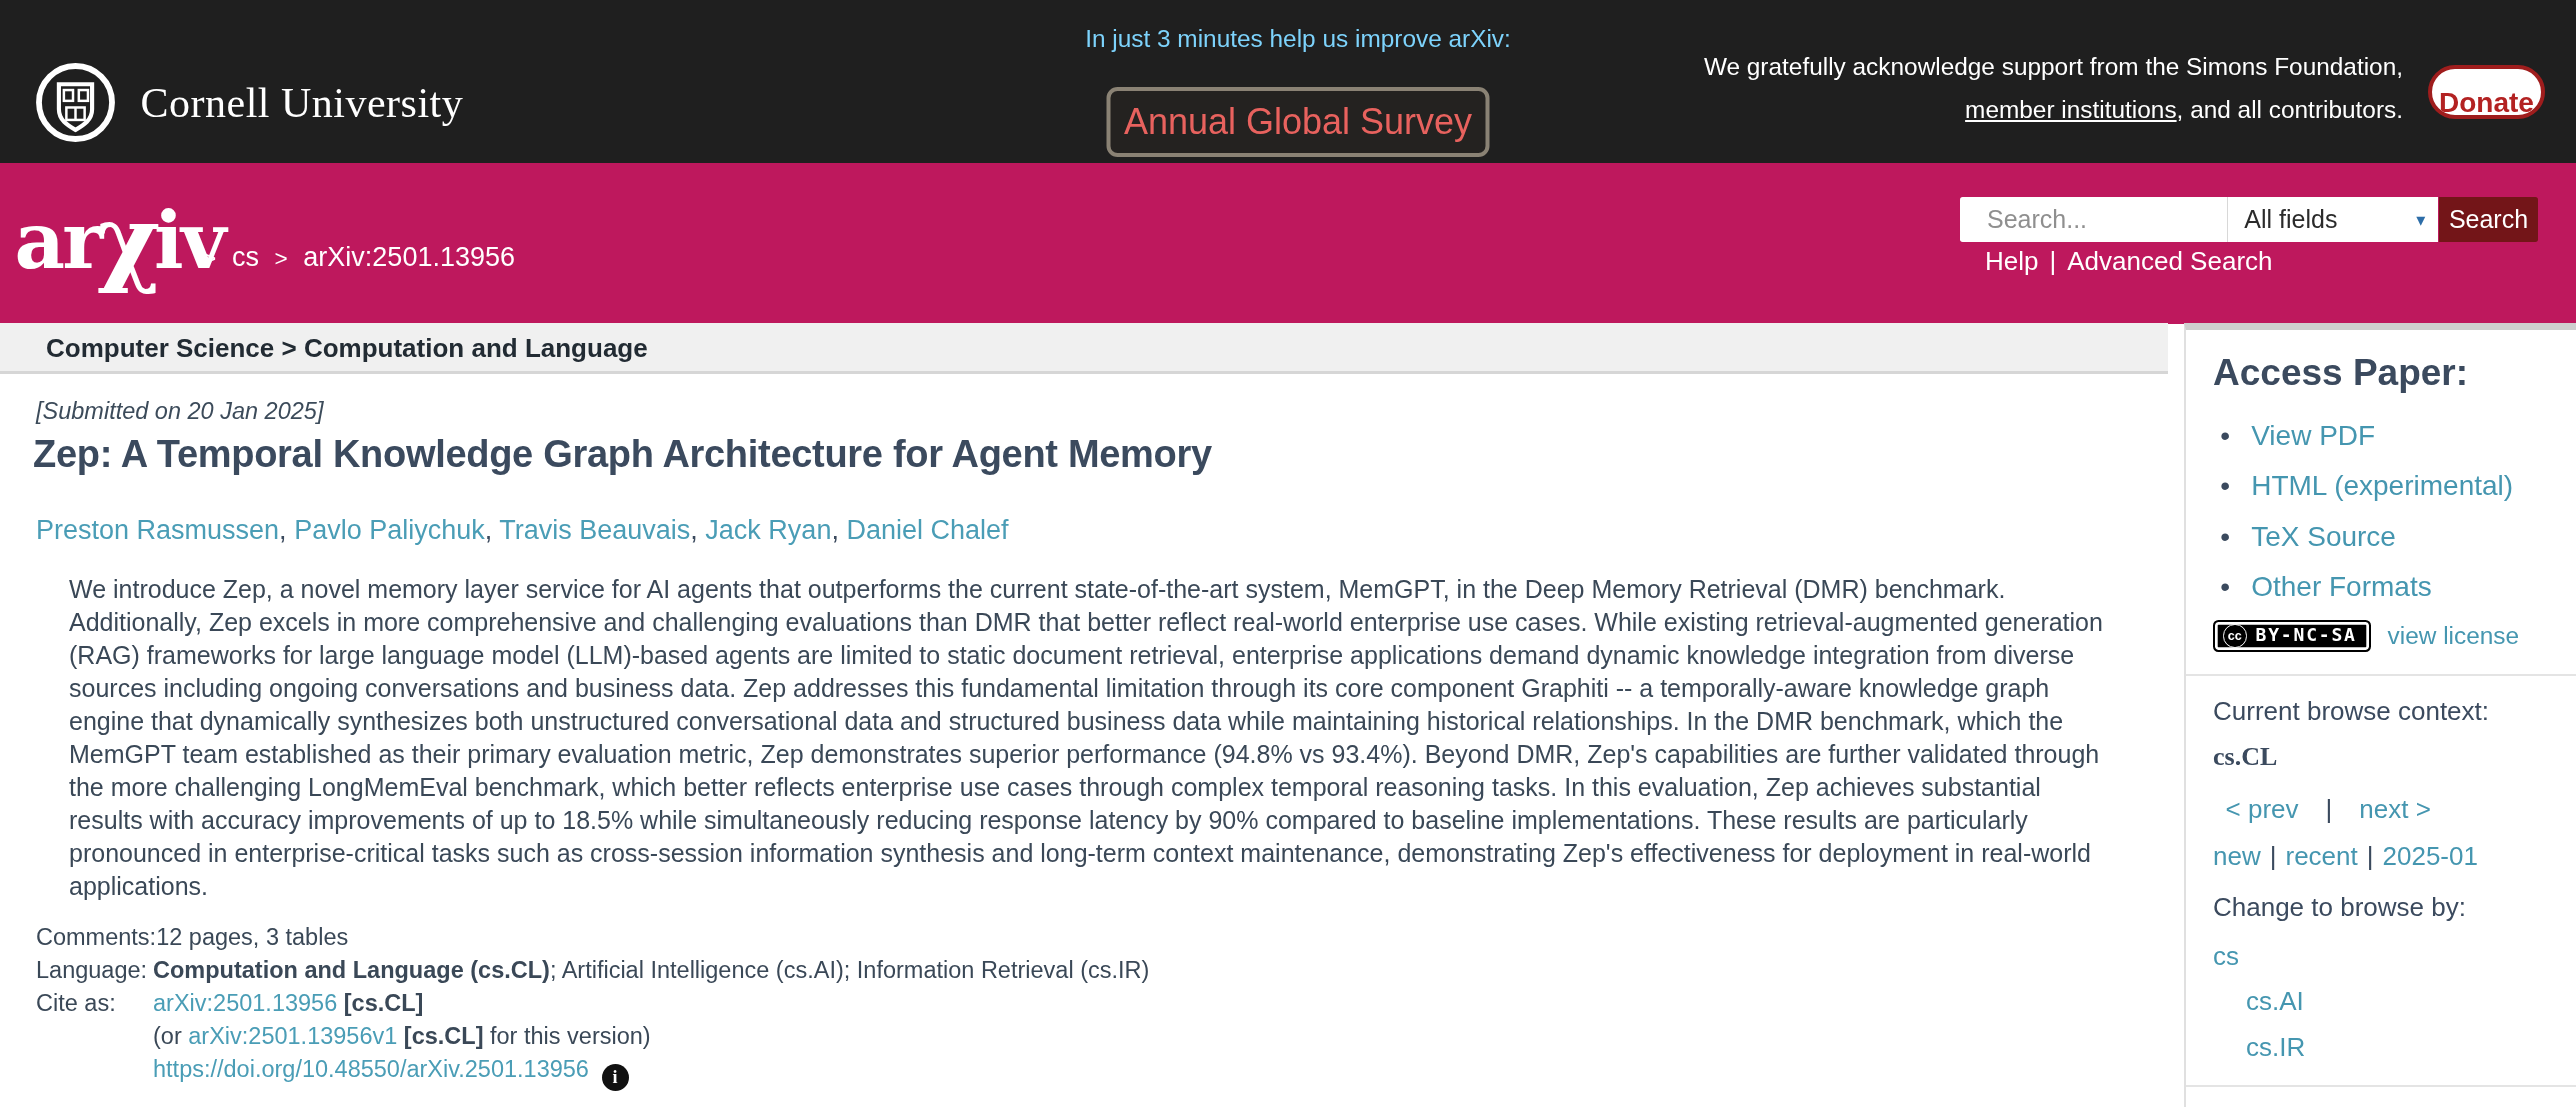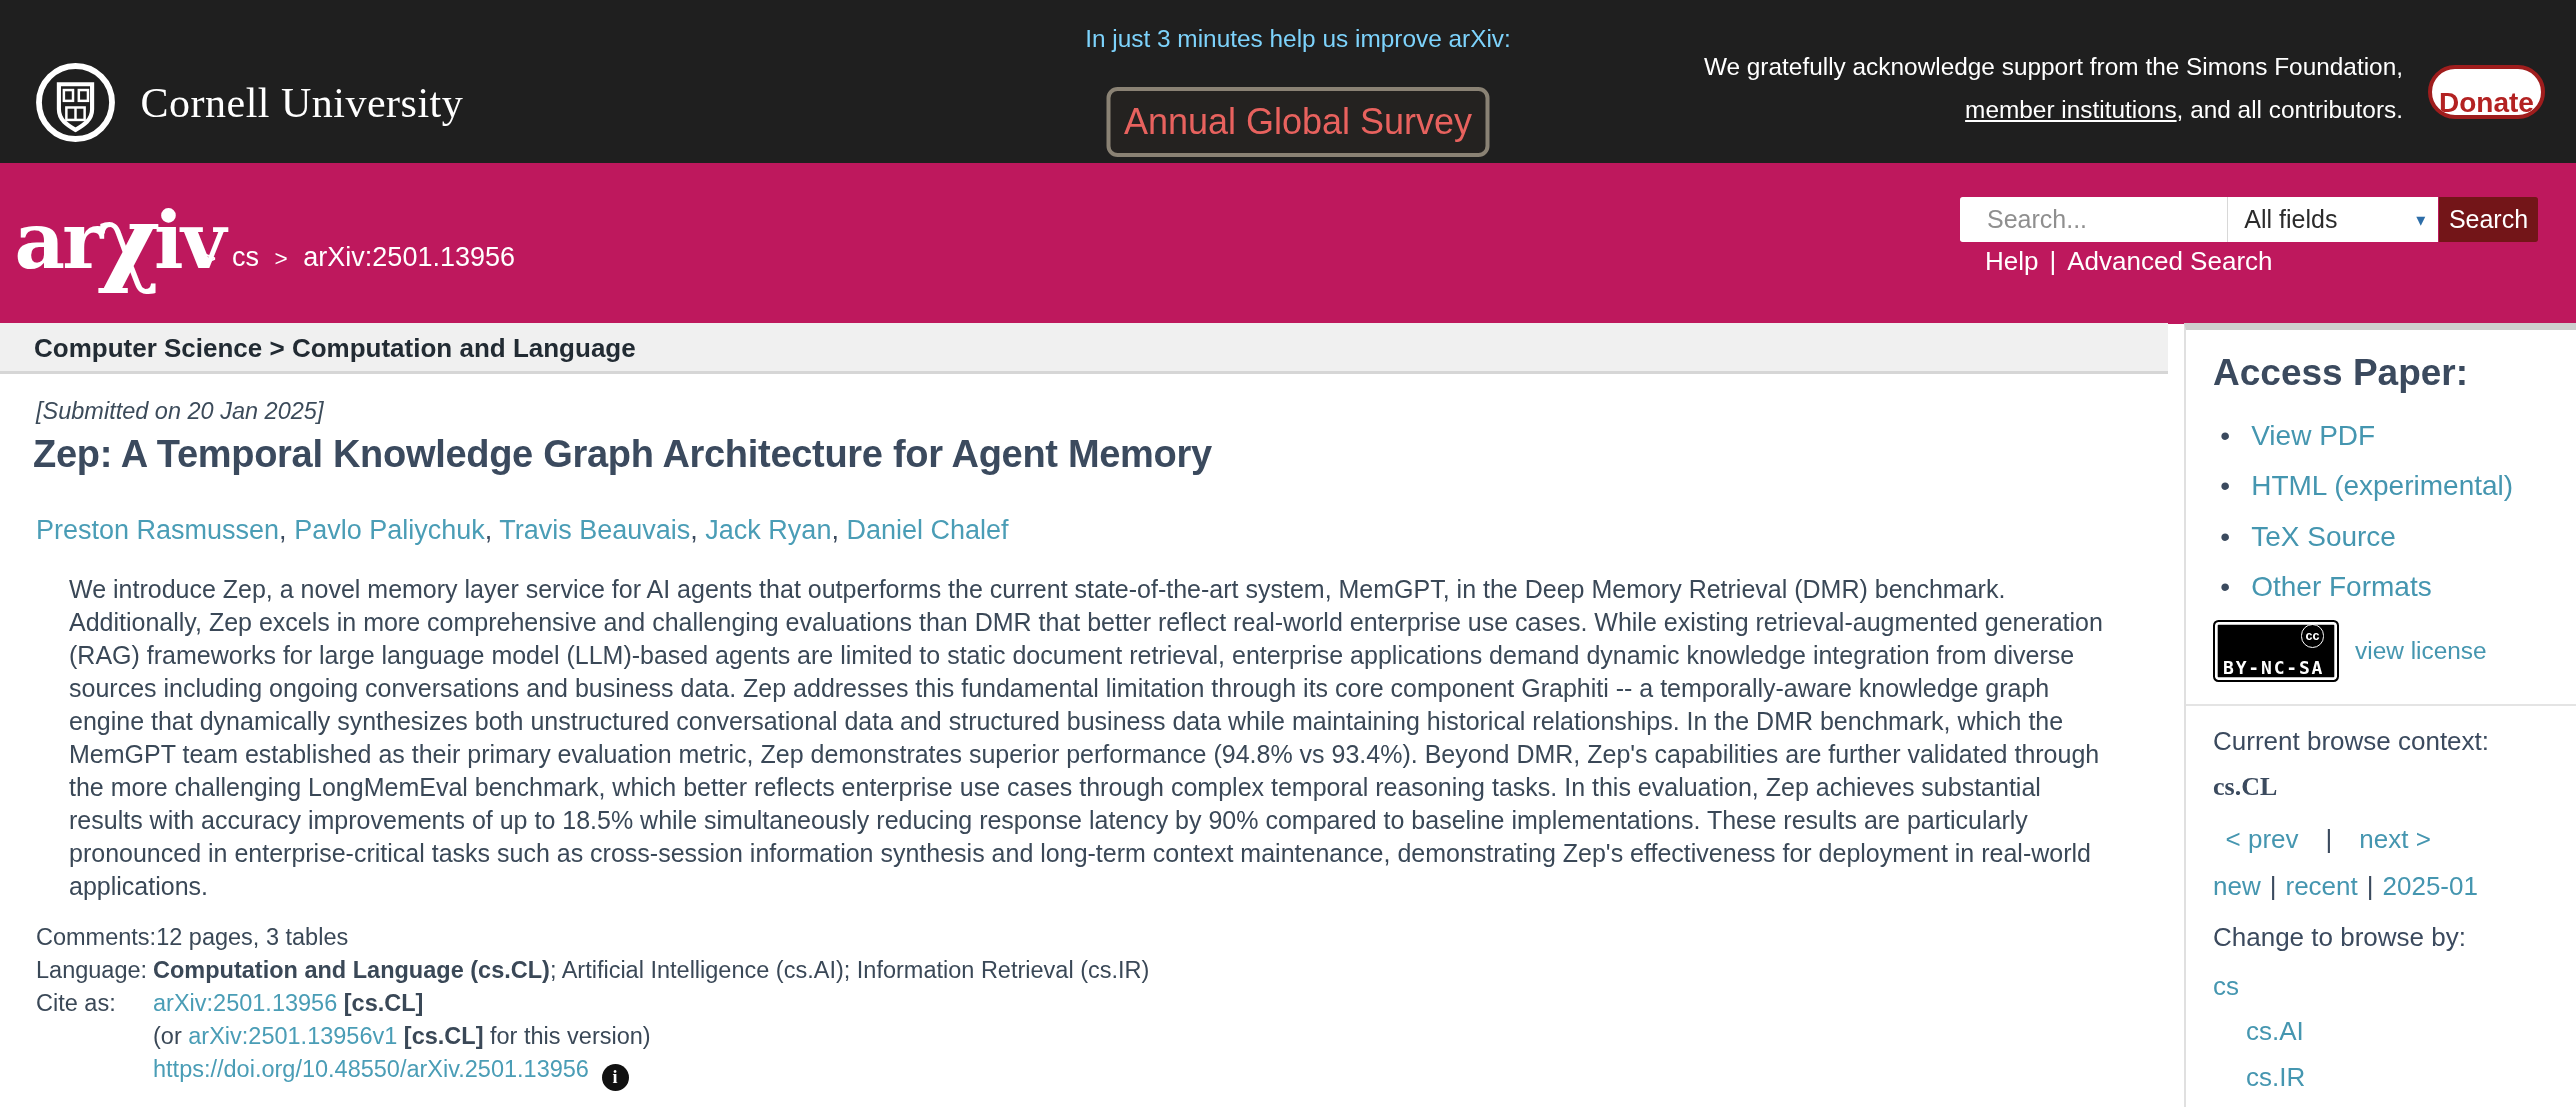--- a/index.html
+++ b/index.html
@@ -39,21 +39,21 @@
     border-left:1.8px solid #d8d8d8; display:flex; align-items:center; padding-left:16.3px; font-size:25px; color:#2b2b2b; }
   .caret { position:absolute; right:12.6px; color:#2d6da8; font-size:18px; }
   .search-btn { position:absolute; left:2439px; top:34px; width:99px; height:45px; background:#731518; color:#ffffff;
     border:none; border-radius:0 2.7px 2.7px 0; font-size:25px; font-family:"Liberation Sans", sans-serif; }
   .help-row { position:absolute; left:1985px; top:83px; font-size:26px; color:#ffffff; }
   .help-row a { color:#ffffff; text-decoration:none; }
   .help-row .pipe { margin:0 11px; }
 
   
   .subject-band { position:absolute; left:0; top:323px; width:2168px; height:51px; background:#f0f0f0;
-    border-bottom:3.6px solid #d6d6d6; font-size:26px; font-weight:bold; color:#222b33; line-height:50px; padding-left:34px; }
+    border-bottom:3.6px solid #d6d6d6; font-size:26px; font-weight:bold; color:#222b33; line-height:50px; padding-left:46px; }
 
   
   .submitted { position:absolute; left:36px; top:398px; font-size:23.5px; font-style:italic; color:#3c4b5a; }
   .paper-title { position:absolute; left:33px; top:433px; font-size:38px; font-weight:bold; color:#3b4a5e; letter-spacing:-0.3px; white-space:nowrap; }
   .authors { position:absolute; left:36px; top:515px; font-size:27px; color:#3b4a5e; }
   .author-link { color:#4a9db6; text-decoration:none; }
   .abstract { position:absolute; left:69px; top:573px; width:2039px; font-size:25px; line-height:33px; color:#3a4857; }
   .meta { position:absolute; left:36px; top:921px; font-size:23.5px; color:#3a4857; }
   .meta-row { display:flex; line-height:33px; }
   .meta-label { flex:0 0 117px; }
@@ -65,22 +65,22 @@
 
   
   .sidebar { position:absolute; left:2184px; top:323px; width:392px; height:784px; background:#ffffff;
     border-left:2.7px solid #e0e0e0; border-top:7.2px solid #cfcfcf; padding:22px 0 0 27px; overflow:hidden; }
   .sb-heading { font-size:37px; font-weight:bold; color:#3b4a5e; }
   .bullet-list { list-style:none; margin:23.5px 0 0 7.2px; }
   .bullet-list li { position:relative; padding-left:31px; font-size:28px; margin-bottom:14.5px; line-height:36px; }
   .bullet-list li::before { content:"•"; position:absolute; left:0; top:0; color:#3b4a5e; font-size:28px; }
   .sb-link { color:#4596b0; text-decoration:none; }
   .license-row { display:flex; align-items:center; margin-top:12.6px; }
-  .cc-badge { display:inline-flex; align-items:flex-end; gap:9px; background:#000000; border:2.7px solid #000000;
-    box-shadow:inset 0 0 0 2.7px #ffffff; padding:2.7px 12.6px 2.7px 8.1px; border-radius:5.4px;flex-direction:column; }
+  .cc-badge { display:inline-flex; align-items:flex-start; gap:9px; background:#000000; border:2.7px solid #000000;
+    box-shadow:inset 0 0 0 2.7px #ffffff; padding:2.7px 12.6px 2.7px 8.1px; border-radius:5.4px; }
   .cc-circle { display:inline-flex; width:23.5px; height:23.5px; border:1.8px solid #ffffff; border-radius:50%;
     align-items:center; justify-content:center; font-size:12.6px; font-weight:bold; color:#ffffff; }
   .cc-text { font-family:"DejaVu Sans Mono", monospace; font-weight:bold; font-size:18px; letter-spacing:1.8px; color:#ffffff; }
   .view-license { margin-left:16.3px; font-size:24.4px; color:#4596b0; text-decoration:none; }
   .sb-divider { height:1.8px; background:#e4e4e4; margin:22px 0 0 -27px; }
   .sb-sub { font-size:26px; color:#3b4a5e; margin-top:20px; }
   .context { font-size:26px; font-weight:bold; color:#3b4a5e; margin-top:14.5px;font-family:Liberation Serif, serif; }
   .prevnext { margin-top:22px; font-size:26px; margin-left:12.6px; }
   .prevnext .pipe { color:#3b4a5e; margin:0 27px; }
   .browse-nav { margin-top:16.3px; font-size:26px; }

